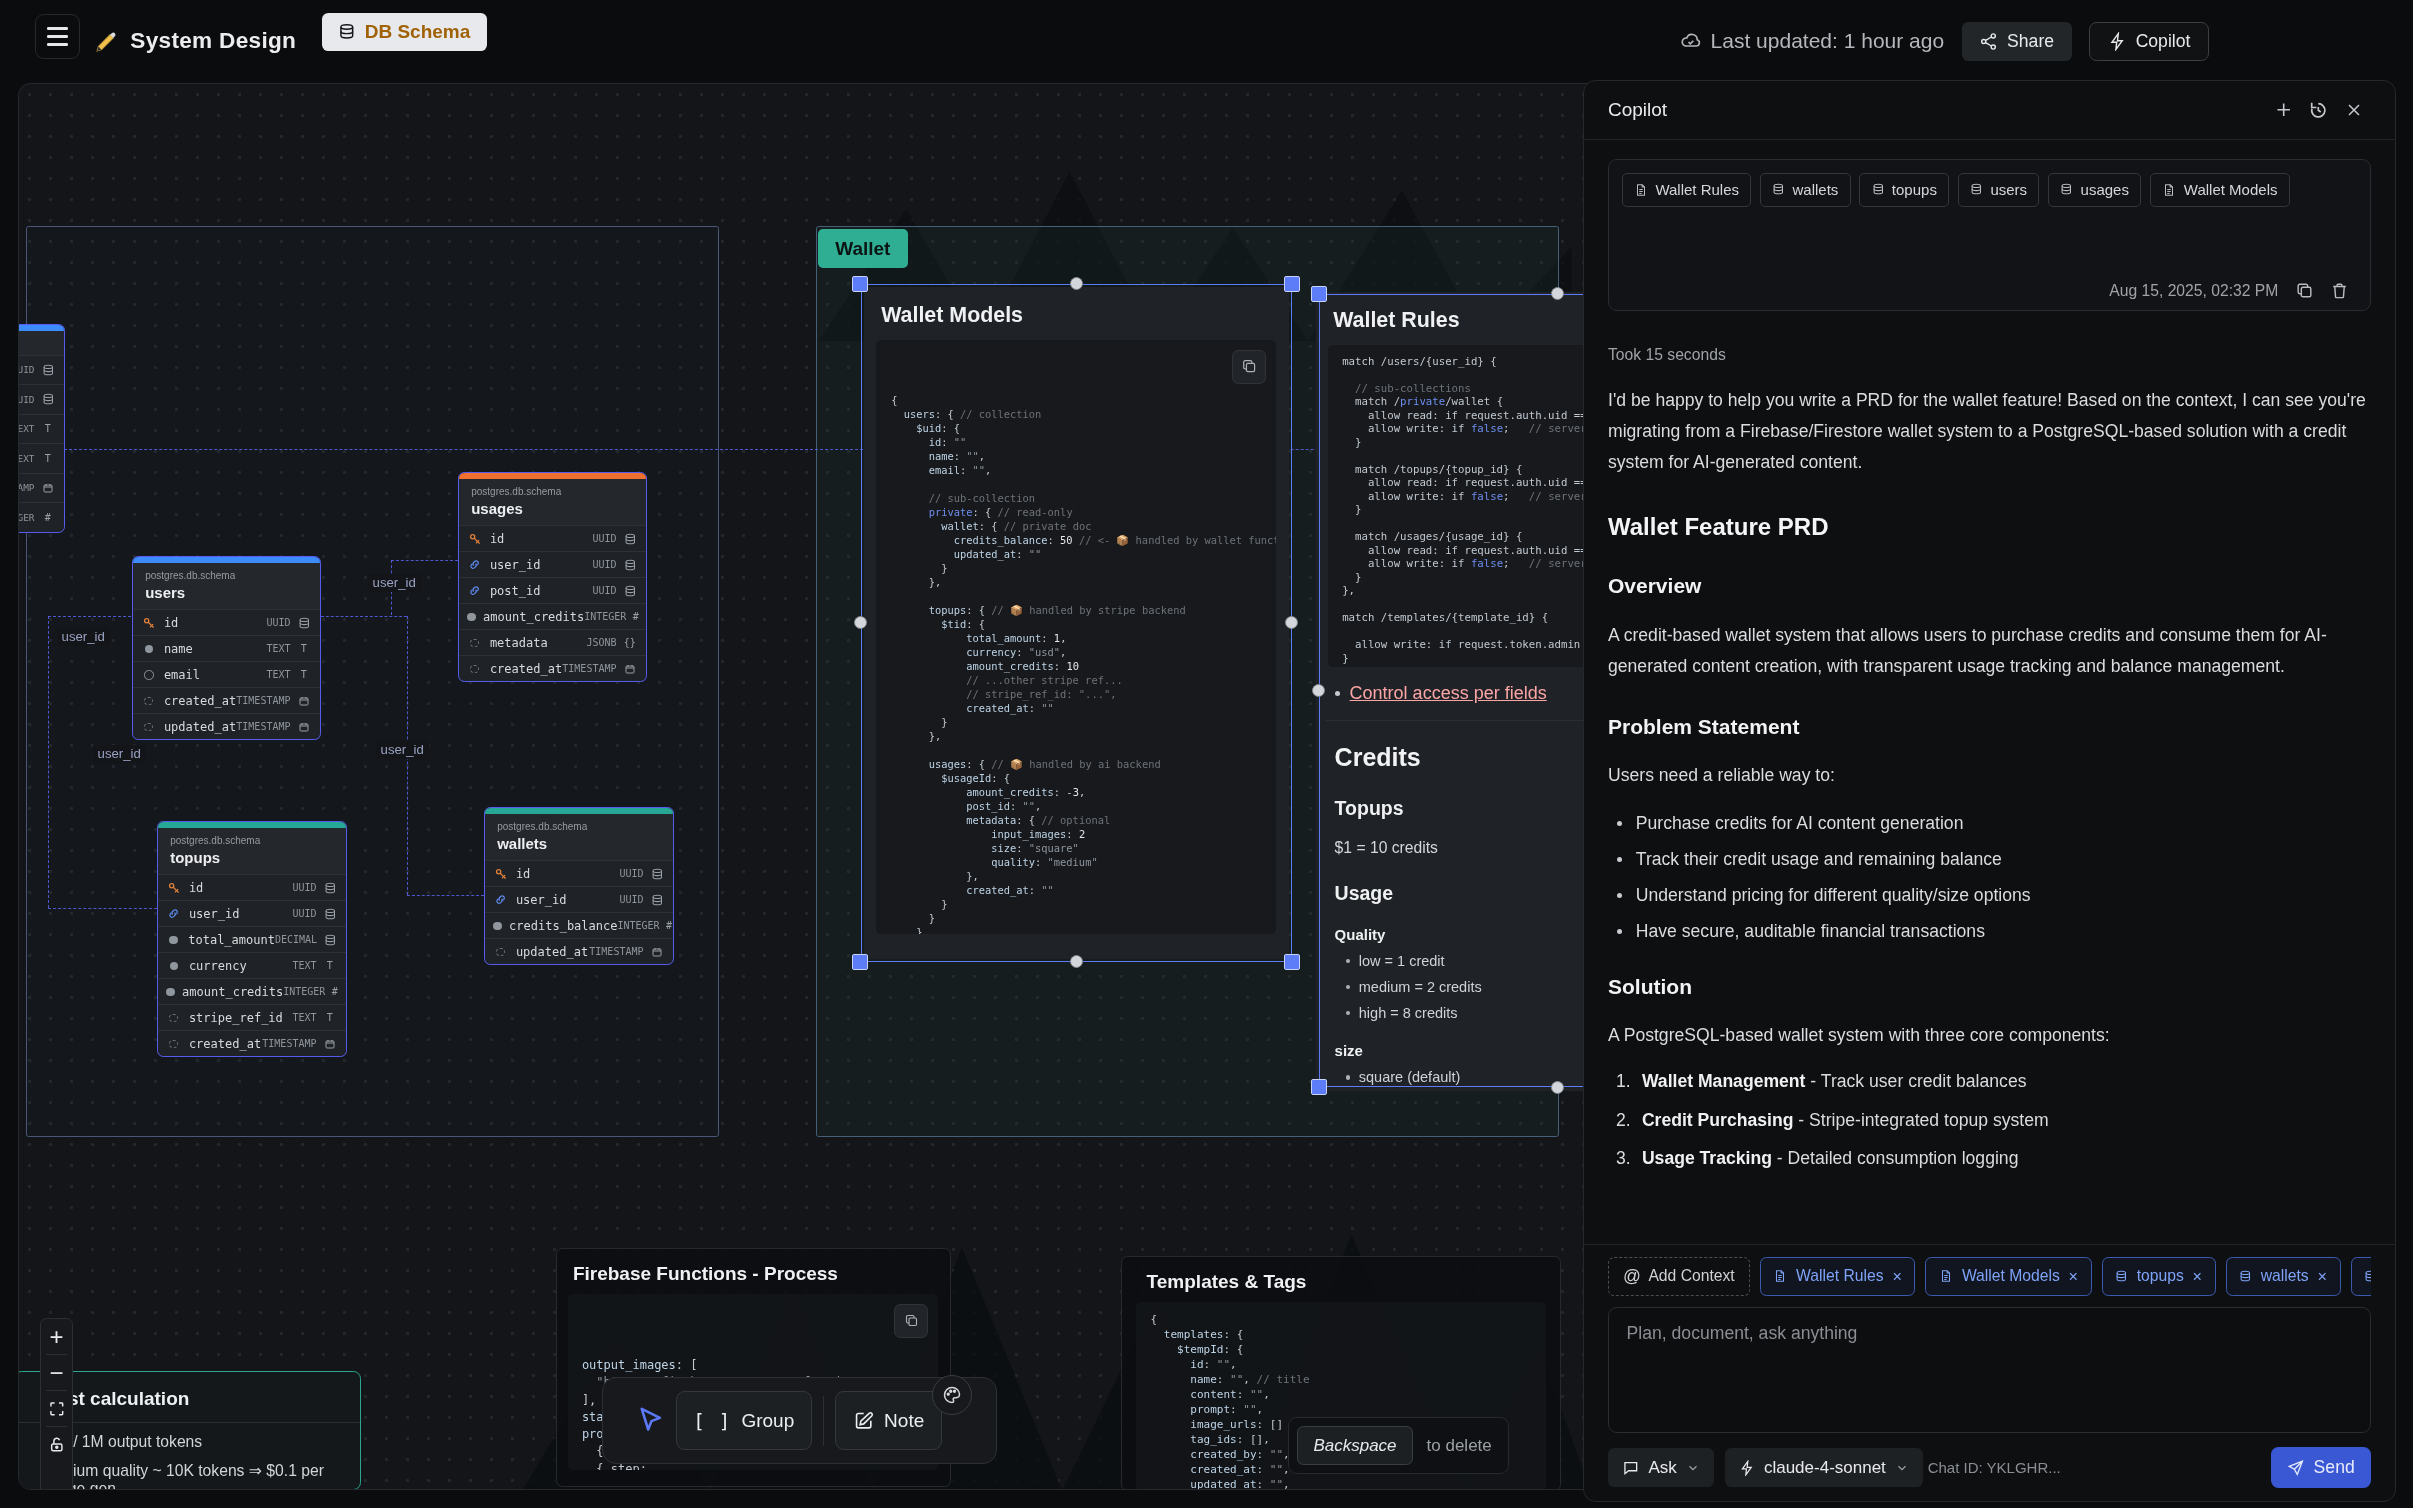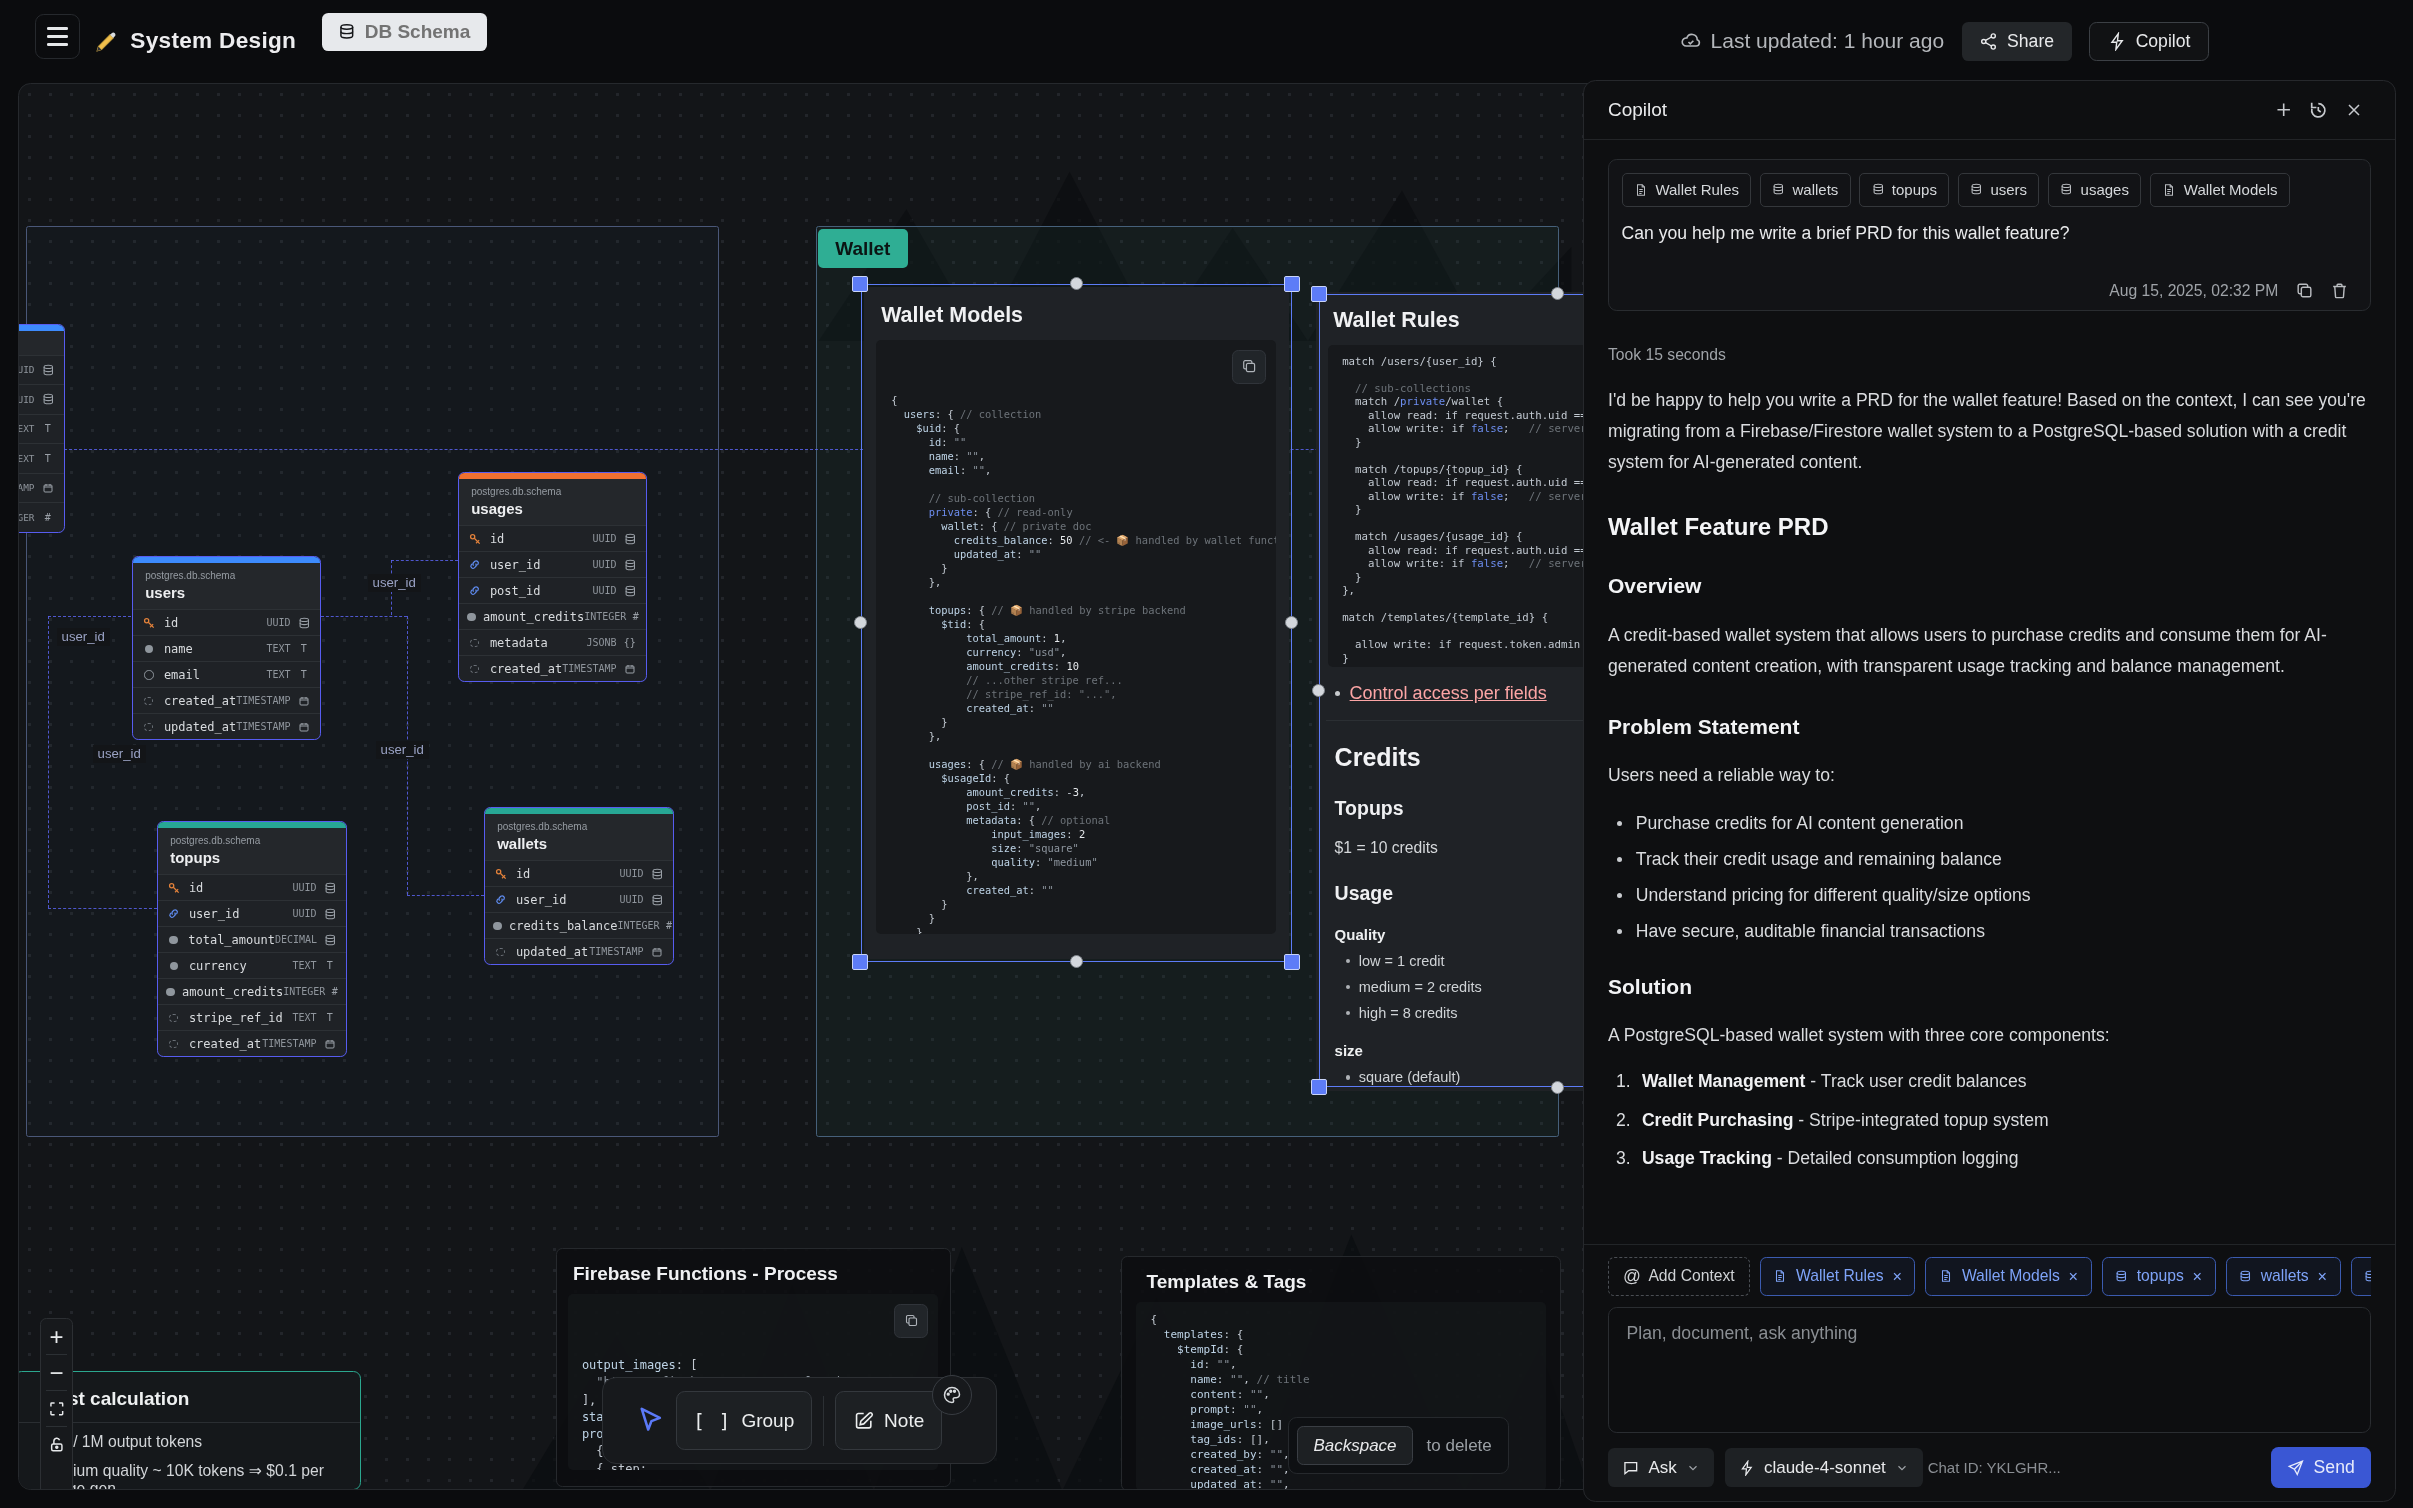--- a/index.html
+++ b/index.html
@@ -9,21 +9,21 @@
 
   
   #topbar { position:absolute; left:0; top:0; width:2239px; height:82px; background:#0b0c0e; z-index:40;
     display:flex; align-items:center; }
   #hamburger { position:absolute; left:35px; top:14px; width:45px; height:45px; border:1.3px solid #26292d;
     border-radius:8.8px; display:flex; flex-direction:column; gap:5.7px; align-items:center; justify-content:center; cursor:pointer;}
   #hamburger span { display:block; width:21.4px; height:2.5px; background:#e6e8ea; border-radius:1.3px; }
   #doc-title { position:absolute; left:94px; top:0; height:82px; display:flex; align-items:center; gap:11.3px; }
   #doc-title .t { font-size:22.6px; font-weight:bold; color:#ededef; letter-spacing:0.3px; }
   #tab-pill { position:absolute; left:322px; top:12.6px; height:38px; padding:0 16.3px; background:#e7e9ec; border-radius:6.3px;
-    display:flex; align-items:center; gap:8.8px; font-size:19px; font-weight:bold; color:#737373; cursor:pointer; }
+    display:flex; align-items:center; gap:8.8px; font-size:19px; font-weight:bold; color:#a16207; cursor:pointer; }
   #topbar-right { position:absolute; right:30px; top:0; height:82px; display:flex; align-items:center; gap:17.6px; }
   .tb-status { display:flex; align-items:center; gap:8.8px; color:#b4b7bb; font-size:21px; }
   .tb-btn { height:39px; padding:0 17.6px; border-radius:6.3px; display:flex; align-items:center; gap:8.8px;
     font-size:17.6px; color:#e8e9eb; cursor:pointer; }
   #share-btn { background:#232629; }
   #copilot-btn { background:#111214; border:1.3px solid #3c4045; border-radius:7.5px; }
 
   
   #canvas { position:absolute; left:17.6px; top:83px; width:2378px; height:1407px; border:1.3px solid #26292d;
     border-radius:12.6px; overflow:hidden; background-color:#131518;
@@ -855,21 +855,20 @@
             <div class="ctx-chip">
               <span style="color: rgb(185, 188, 192);">
                 <svg width="14" height="14" viewBox="0 0 24 24" fill="none" stroke="currentColor" stroke-width="1.8">
                   <path d="M6 3h8l4 4v14H6V3z"></path>
                   <path d="M14 3v4h4M9 11h6M9 14.5h6M9 18h4"></path>
                 </svg>
               </span>
               <span>Wallet Models</span>
             </div>
           </div>
-        <div id="question">Can you help me write a brief PRD for this wallet feature?</div>
         <div id="msg-meta">
           <span class="ts">Aug 15, 2025, 02:32 PM</span>
           <span class="meta-ic">
             <svg width="19" height="19" viewBox="0 0 24 24" fill="none" stroke="currentColor" stroke-width="1.8">
                 <rect x="8" y="8" width="12" height="12" rx="2"></rect>
                 <path d="M16 8V6a2 2 0 0 0-2-2H6a2 2 0 0 0-2 2v8a2 2 0 0 0 2 2h2"></path>
               </svg>
           </span>
           <span class="meta-ic">
             <svg width="19" height="19" viewBox="0 0 24 24" fill="none" stroke="currentColor" stroke-width="1.8">

